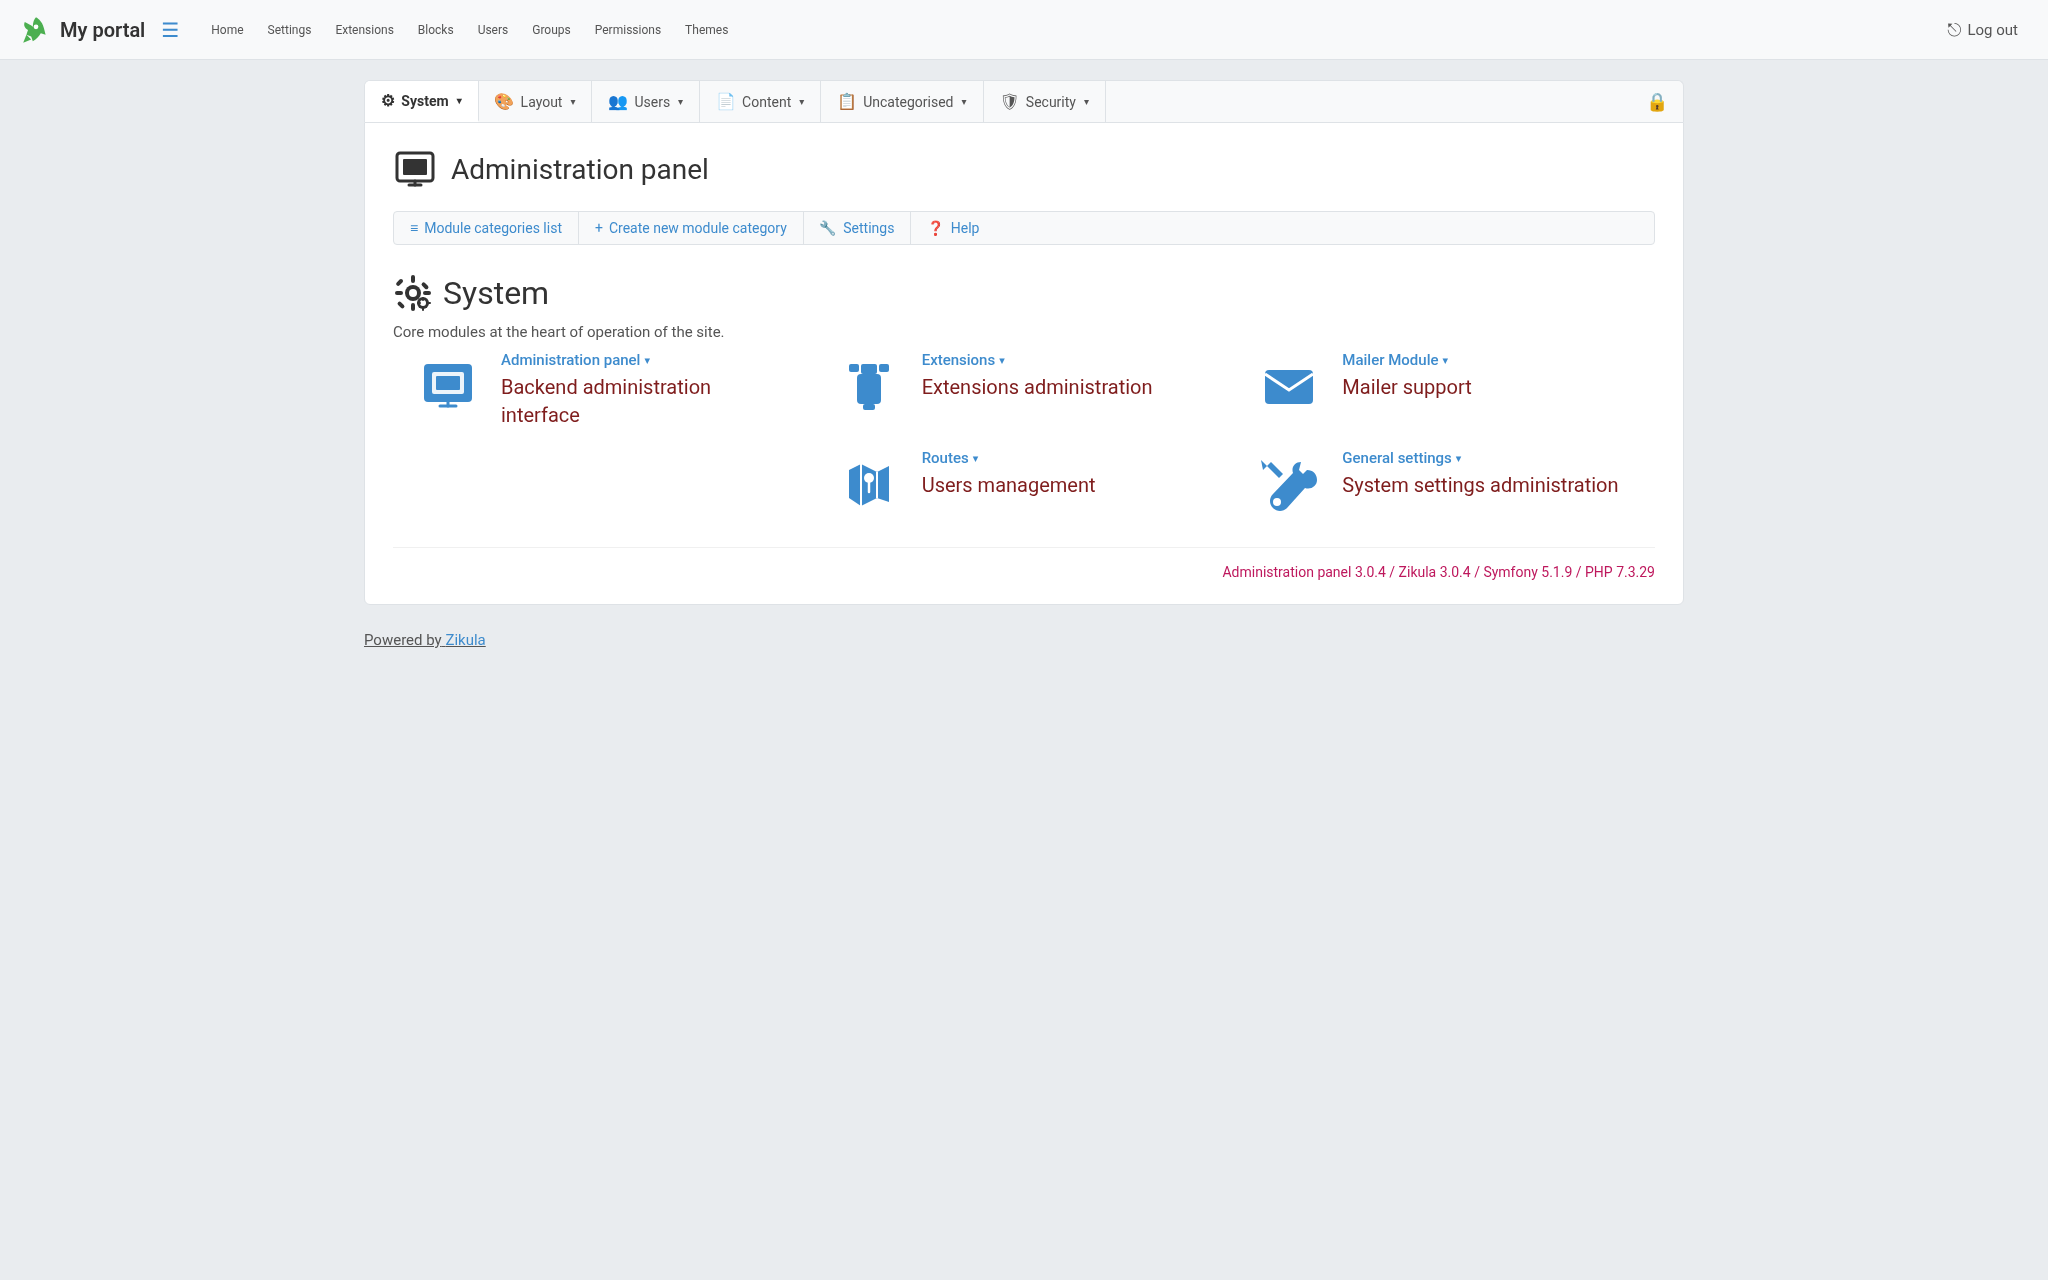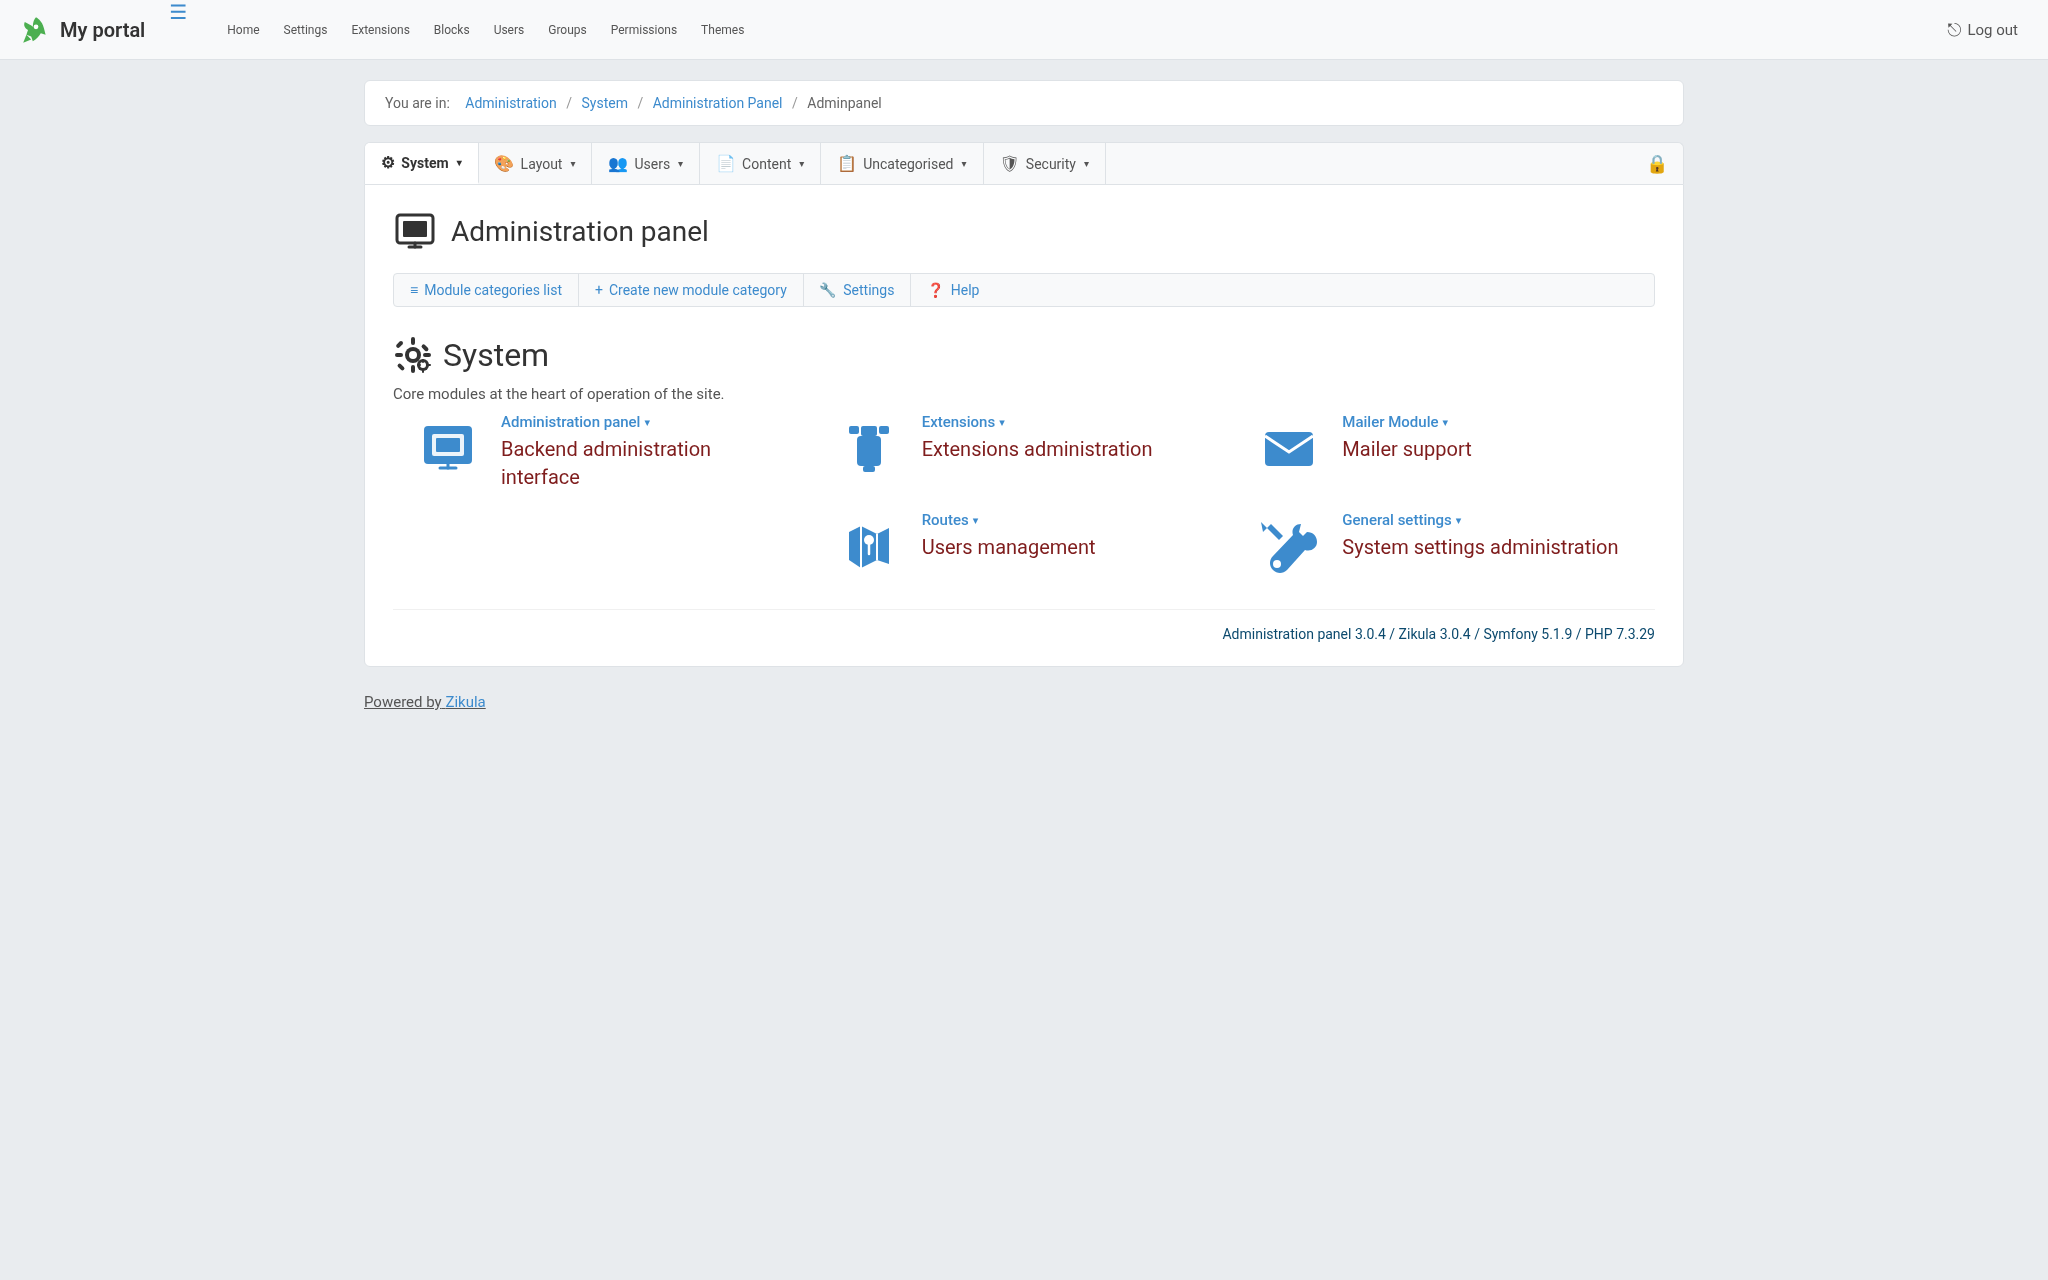--- a/index.html
+++ b/index.html
@@ -3,23 +3,24 @@
   <meta charset="utf-8">
   <style>
     * { box-sizing: border-box; margin: 0; padding: 0; }
     body { font-family: -apple-system, BlinkMacSystemFont, "Segoe UI", Roboto, sans-serif; background: #e9ecef; color: #333; font-size: 15px; }
 
     
     .navbar {
       background: #f8f9fa;
       border-bottom: 1px solid #dee2e6;
       display: flex;
+      align-items: center;
       padding: 0 20px;
       height: 60px;
-      gap: 14px;
+      gap: 6px;
     }
     .navbar-brand {
       display: flex;
       align-items: center;
       gap: 8px;
       font-size: 20px;
       font-weight: 600;
       color: #333;
       margin-right: 10px;
     }
@@ -217,21 +218,21 @@
       display: flex;
       align-items: center;
       gap: 4px;
       margin-bottom: 4px;
     }
     .module-desc { color: #7f1d1d; font-size: 20px; line-height: 1.4; }
 
     
     .panel-footer {
       text-align: right;
-      color: #0c4a6e;
+      color: #be185d;
       font-size: 14px;
       margin-top: 28px;
       padding-top: 16px;
       border-top: 1px solid #f0f0f0;
     }
 
     
     .page-footer {
       text-align: left;
       padding: 16px 0;
@@ -267,31 +268,20 @@
     <a class="navbar-link">Themes</a>
   </div>
   <div class="navbar-logout">
     <span style="font-size:18px;">⎋</span>
     <span>Log out</span>
   </div>
 </nav>
 
 <div class="main-wrapper">
 
-  <div class="breadcrumb-bar">
-    <span>You are in:</span>
-    <span class="breadcrumb-sep"></span>
-    <a>Administration</a>
-    <span class="breadcrumb-sep">/</span>
-    <a>System</a>
-    <span class="breadcrumb-sep">/</span>
-    <a>Administration Panel</a>
-    <span class="breadcrumb-sep">/</span>
-    <span>Adminpanel</span>
-  </div>
 
   <div>
     <div class="tab-bar">
 
       <div class="tab-item active">
         <span style="font-size:16px;">⚙</span>
         <span>System</span>
         <span class="caret">▾</span>
       </div>
 

